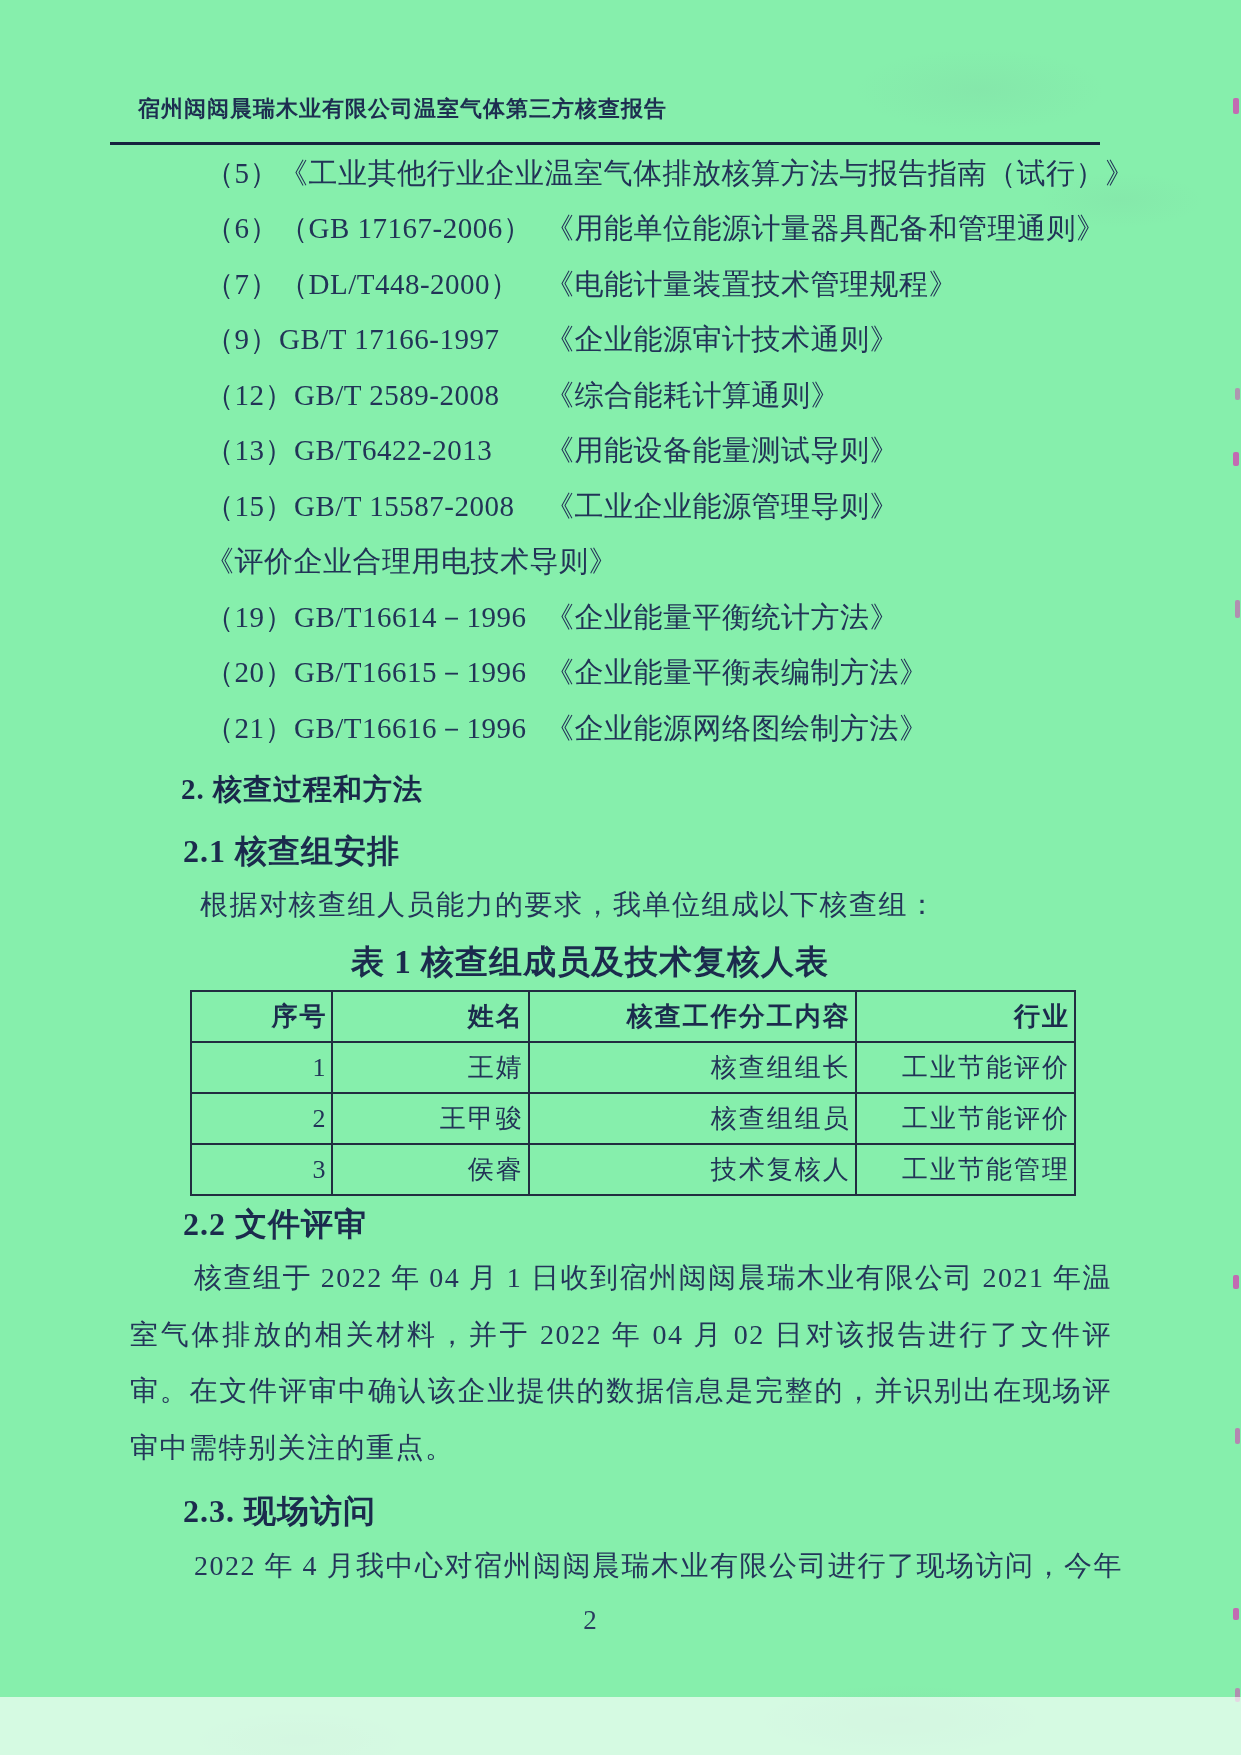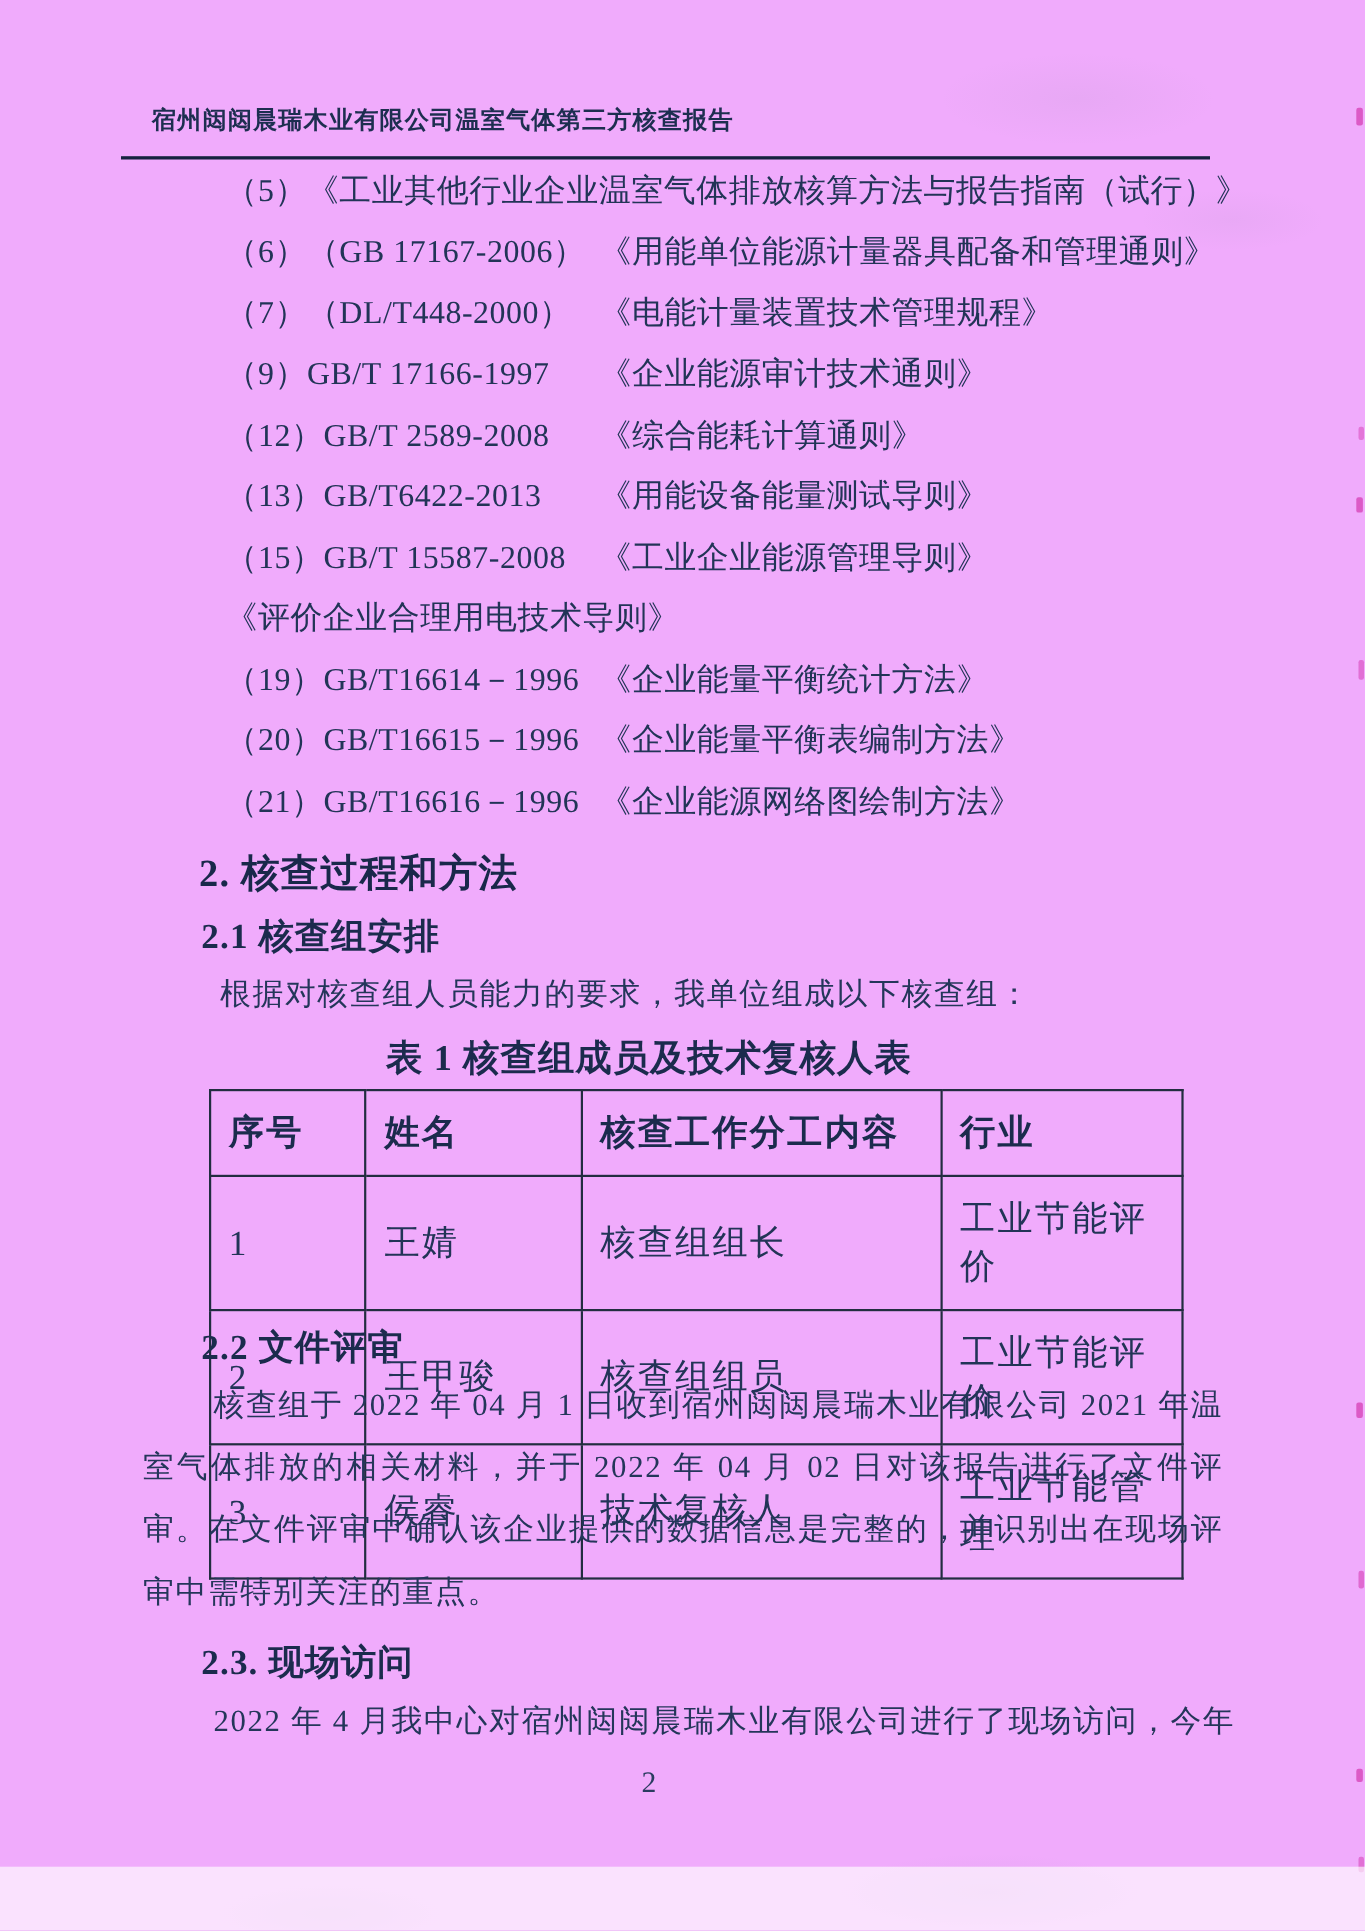--- a/index.html
+++ b/index.html
@@ -4,21 +4,21 @@
 <style>
   html,body { margin:0; padding:0; }
   body {
     background:#e8e8e8;
     font-family:"Liberation Serif","DejaVu Serif",serif;
   }
   .page {
     position:relative;
     width:1241px; height:1755px;
     margin:0 auto;
-    background:#f0abfc;
+    background:#86efac;
     color:#24365a;
     overflow:hidden;
   }
   
   .page::before{
     content:"";
     position:absolute; inset:0;
     background:
       radial-gradient(ellipse 180px 60px at 980px 90px, rgba(120,130,150,.07), transparent 70%),
       radial-gradient(ellipse 120px 40px at 1120px 200px, rgba(120,130,150,.06), transparent 70%),
@@ -44,21 +44,21 @@
   .std-row{
     height:55.5px; display:flex; align-items:center;
     font-size:29px; color:#223457; letter-spacing:.5px; white-space:nowrap;
   }
   .std-label{ display:inline-block; min-width:340px; }
   .std-row:first-child .std-label{ min-width:0; }
   .std-title{ display:inline-block; }
 
   .h-big{
     position:absolute; left:181px; top:770px;
-    font-size:35px; font-weight:bold; color:#19284a; letter-spacing:1px;
+    font-size:29px; font-weight:bold; color:#19284a; letter-spacing:1px;
   }
   .h-sub{
     position:absolute; left:183px;
     font-size:32px; font-weight:bold; color:#1b2b4d; letter-spacing:1px;
   }
   .h-21{ top:830px; }
   .h-22{ top:1203px; }
   .h-23{ top:1490px; }
 
   .para{
@@ -78,23 +78,23 @@
   table.team{
     position:absolute; left:190px; top:990px; width:886px;
     border-collapse:collapse; table-layout:fixed;
   }
   table.team col.c1{ width:16%; }
   table.team col.c2{ width:22.2%; }
   table.team col.c3{ width:37%; }
   table.team col.c4{ width:24.8%; }
   table.team th, table.team td{
     border:2.5px solid #222d40;
-    height:41px; text-align:left; vertical-align:middle;
-    font-size:32px; color:#223457; letter-spacing:2px;
-    padding:16px;
+    height:41px; text-align:right; vertical-align:middle;
+    font-size:26px; color:#223457; letter-spacing:2px;
+    padding:4px;
   }
   table.team th{ font-weight:bold; color:#1b2b4d; }
 
   .page-number{
     position:absolute; left:0; top:1605px; width:1180px;
     text-align:center; font-size:27px; color:#2a3c60;
   }
 
   
   .artifact{ position:absolute; pointer-events:none; }

